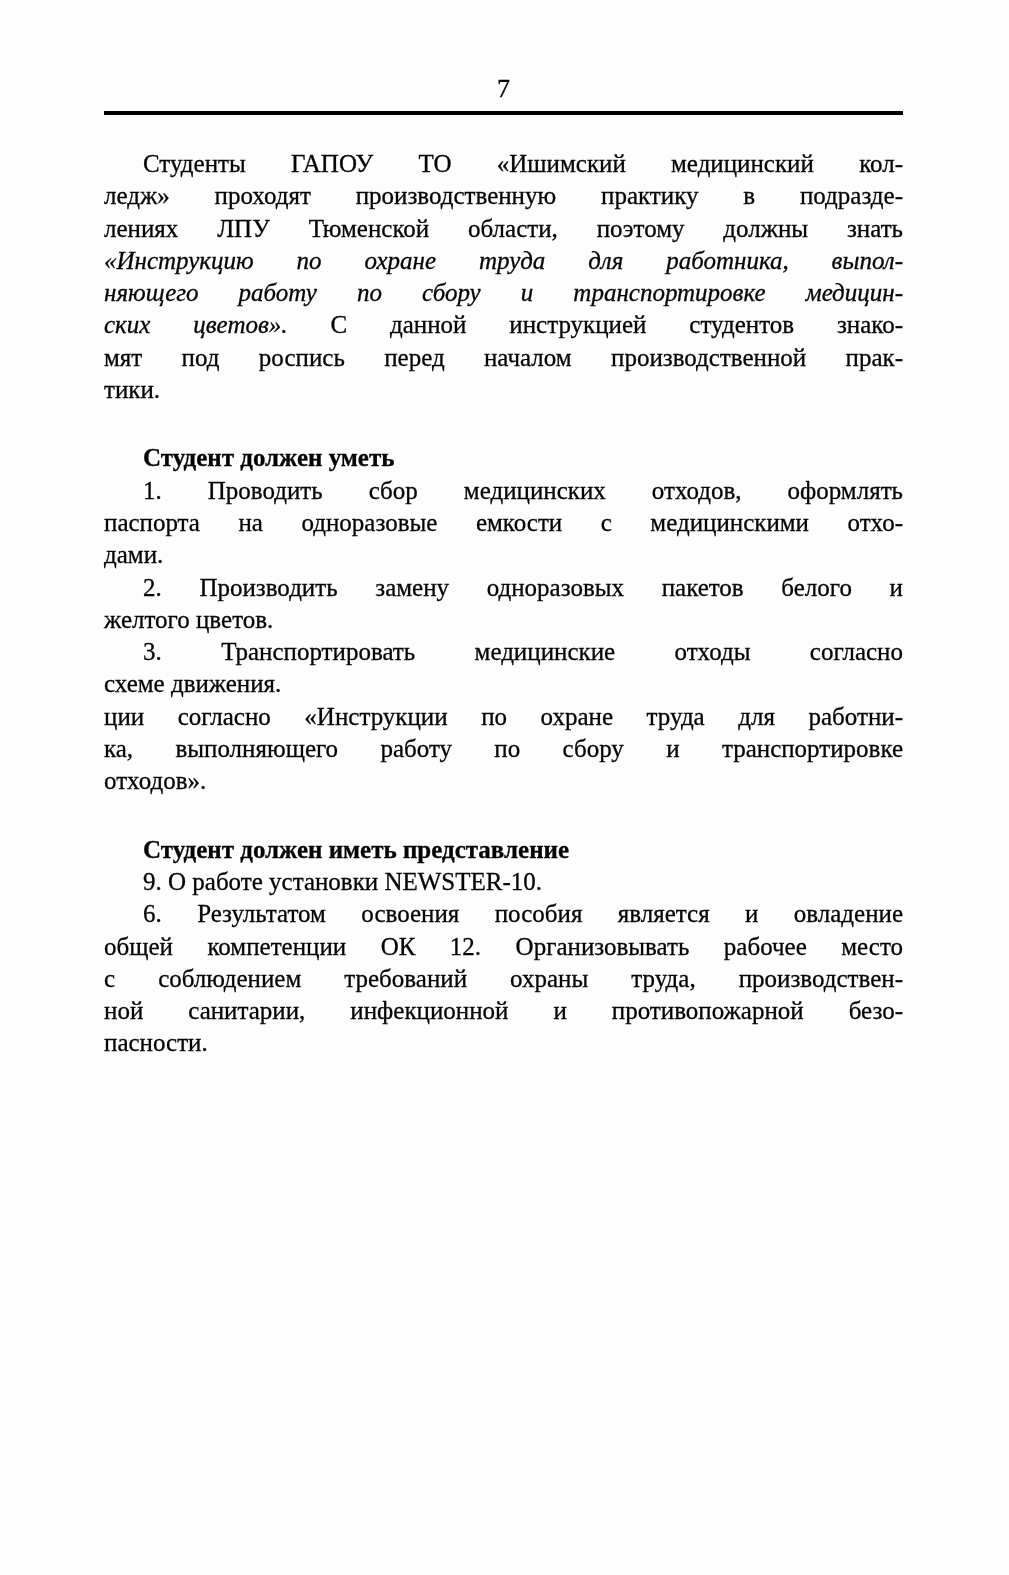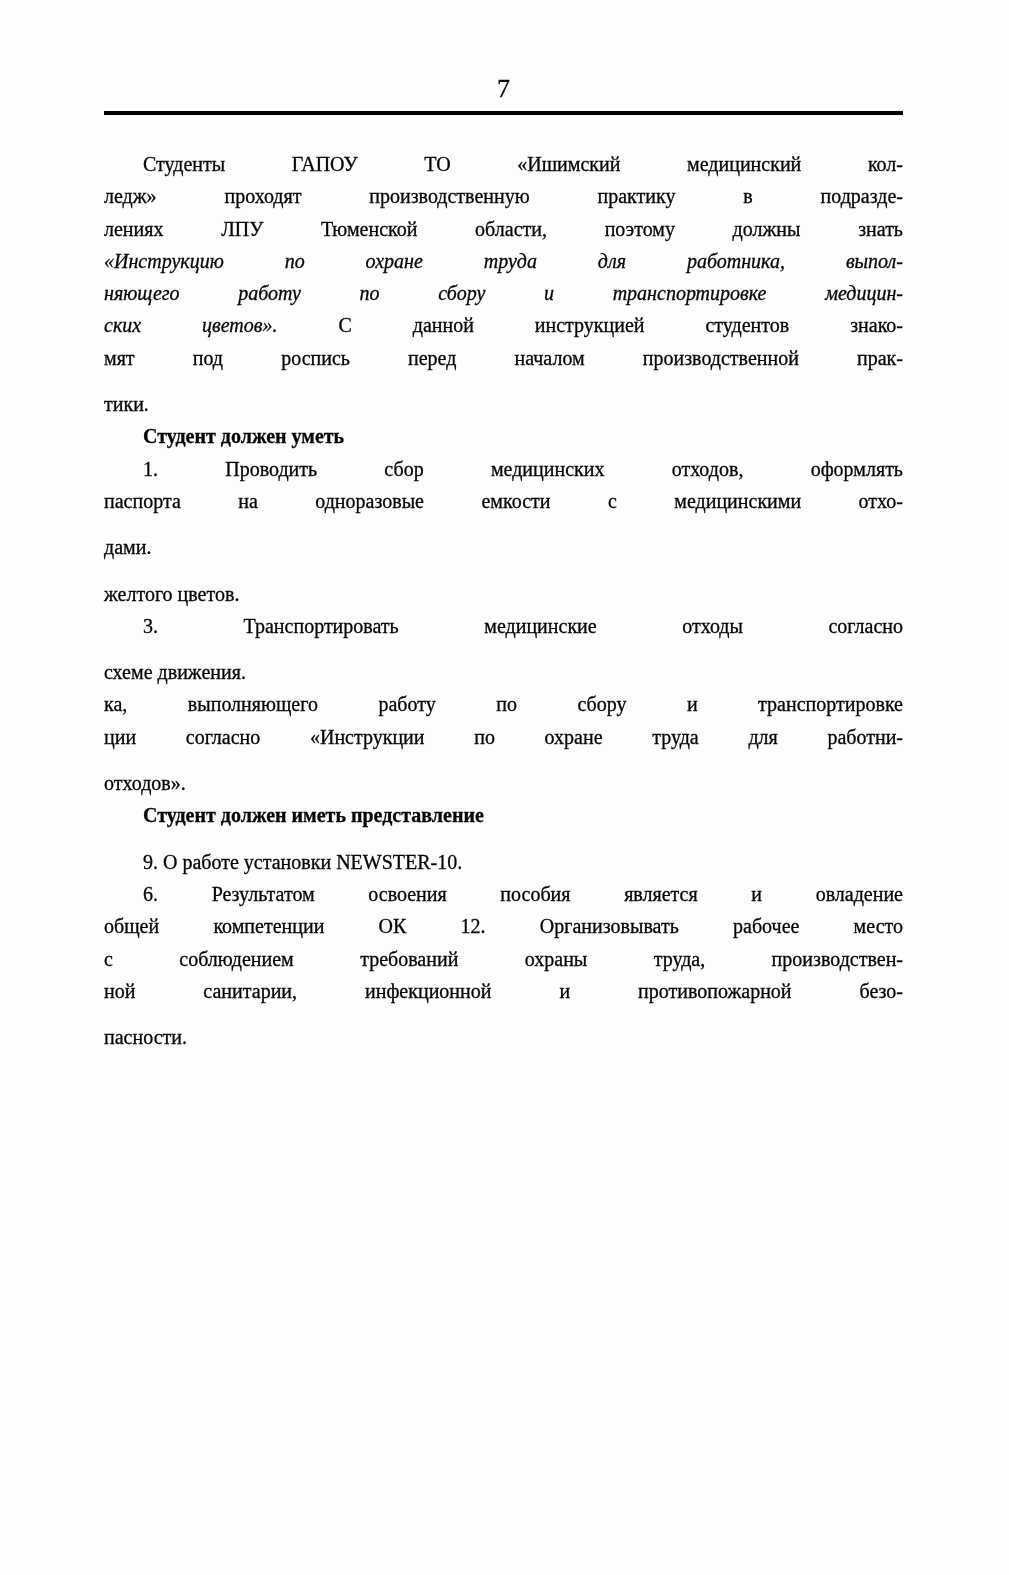--- a/index.html
+++ b/index.html
@@ -35,38 +35,38 @@
     left: 104px;
     width: 799px;
     height: 4px;
     background: #000000;
   }
   .body-text {
     position: absolute;
     top: 148px;
     left: 104px;
     width: 799px;
-    font-size: 20px;
+    font-size: 25px;
     line-height: 32.3px;
     -webkit-text-stroke: 0.3px currentColor;
   }
   .ln {
     text-align: justify;
     text-align-last: justify;
     white-space: normal;
   }
   .ln.end {
     text-align: center;
     text-align-last: left;
-    margin-top: 14px;
   }
   .ln.hd {
     font-weight: bold;
     text-align: left;
     text-align-last: left;
+    margin-top: 36px;
   }
   .ind { text-indent: 39px; }
   .it  { font-style: italic; }
 </style>
 </head>
 <body>
 
 <div class="sheet">
 
   <div class="page-number">7</div>
@@ -85,27 +85,28 @@
     </div>
     <div class="ln">мят под роспись перед началом производственной прак-</div>
     <div class="ln end">тики.</div>
 
     <div class="ln hd ind">Студент должен уметь</div>
 
     <div class="ln ind">1. Проводить сбор медицинских отходов, оформлять</div>
     <div class="ln">паспорта на одноразовые емкости с медицинскими отхо-</div>
     <div class="ln end">дами.</div>
 
+    <div class="ln ind">2. Производить замену одноразовых пакетов белого и</div>
     <div class="ln end">желтого цветов.</div>
 
     <div class="ln ind">3. Транспортировать медицинские отходы согласно</div>
     <div class="ln end">схеме движения.</div>
 
+    <div class="ln">ции согласно «Инструкции по охране труда для работни-</div>
     <div class="ln">ка, выполняющего работу по сбору и транспортировке</div>
-    <div class="ln">ции согласно «Инструкции по охране труда для работни-</div>
     <div class="ln end">отходов».</div>
 
     <div class="ln hd ind">Студент должен иметь представление</div>
 
     <div class="ln end ind">9. О работе установки NEWSTER-10.</div>
 
     <div class="ln ind">6. Результатом освоения пособия является и овладение</div>
     <div class="ln">общей компетенции ОК 12. Организовывать рабочее место</div>
     <div class="ln">с соблюдением требований охраны труда, производствен-</div>
     <div class="ln">ной санитарии, инфекционной и противопожарной безо-</div>

